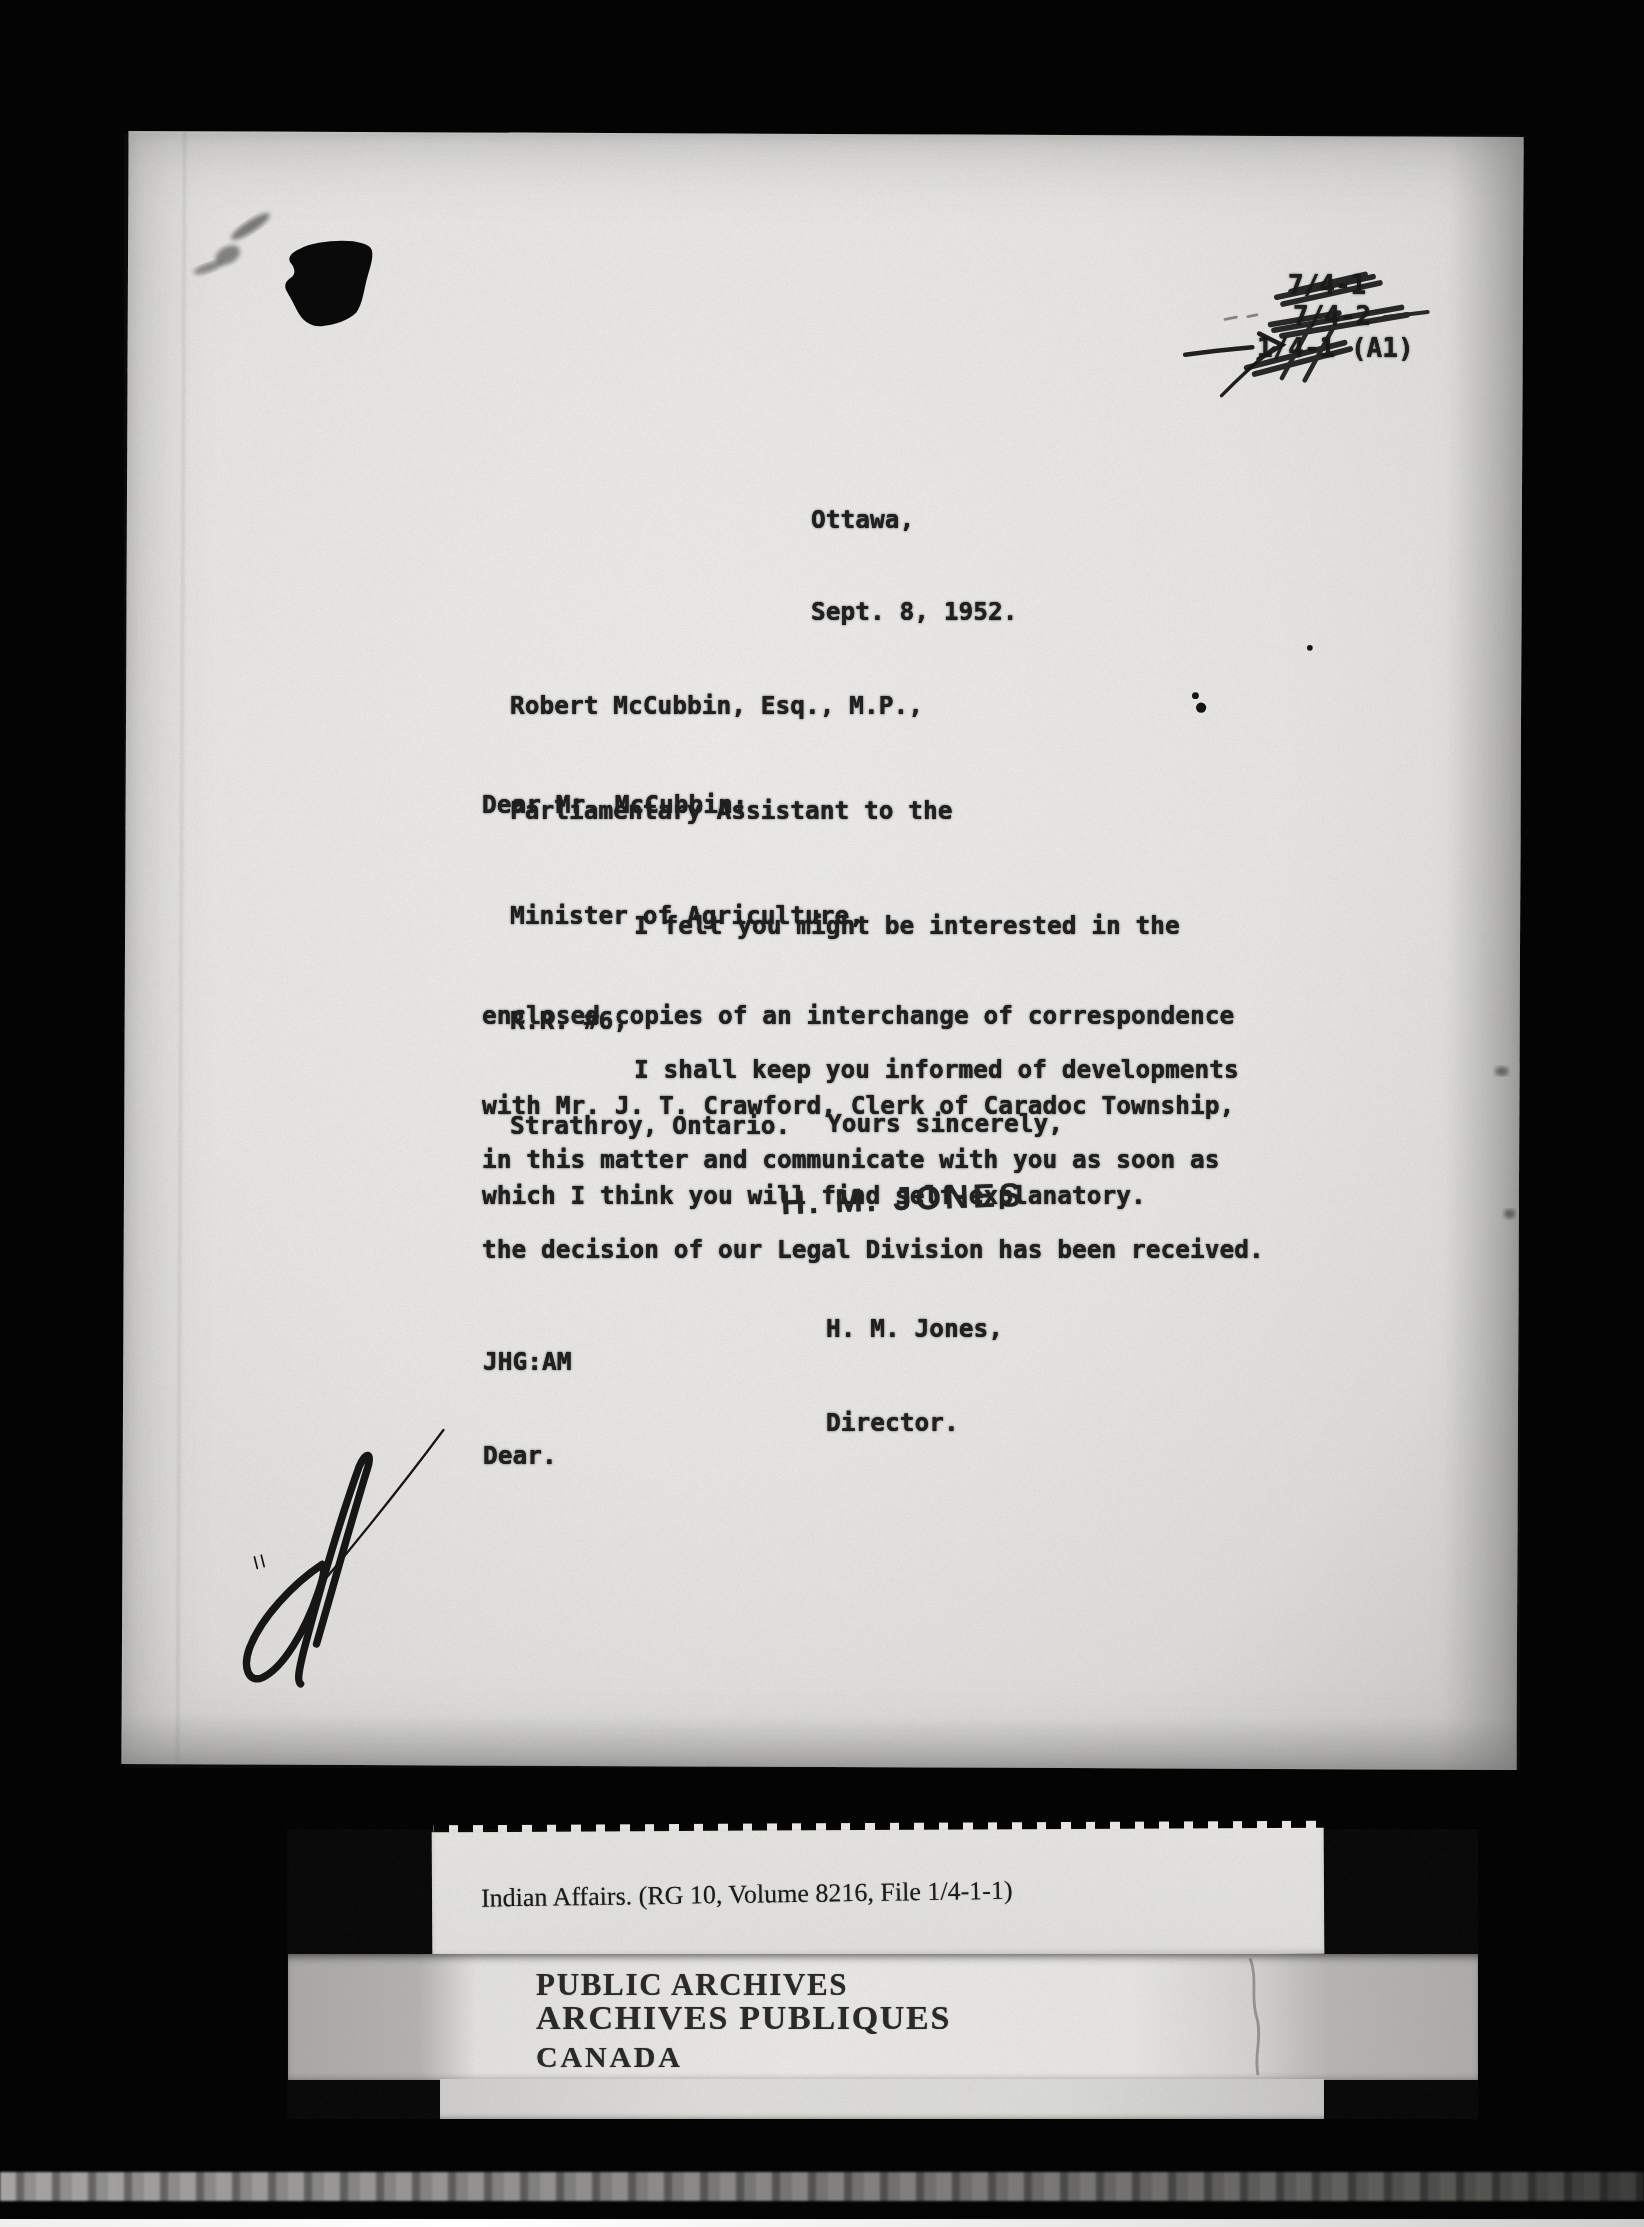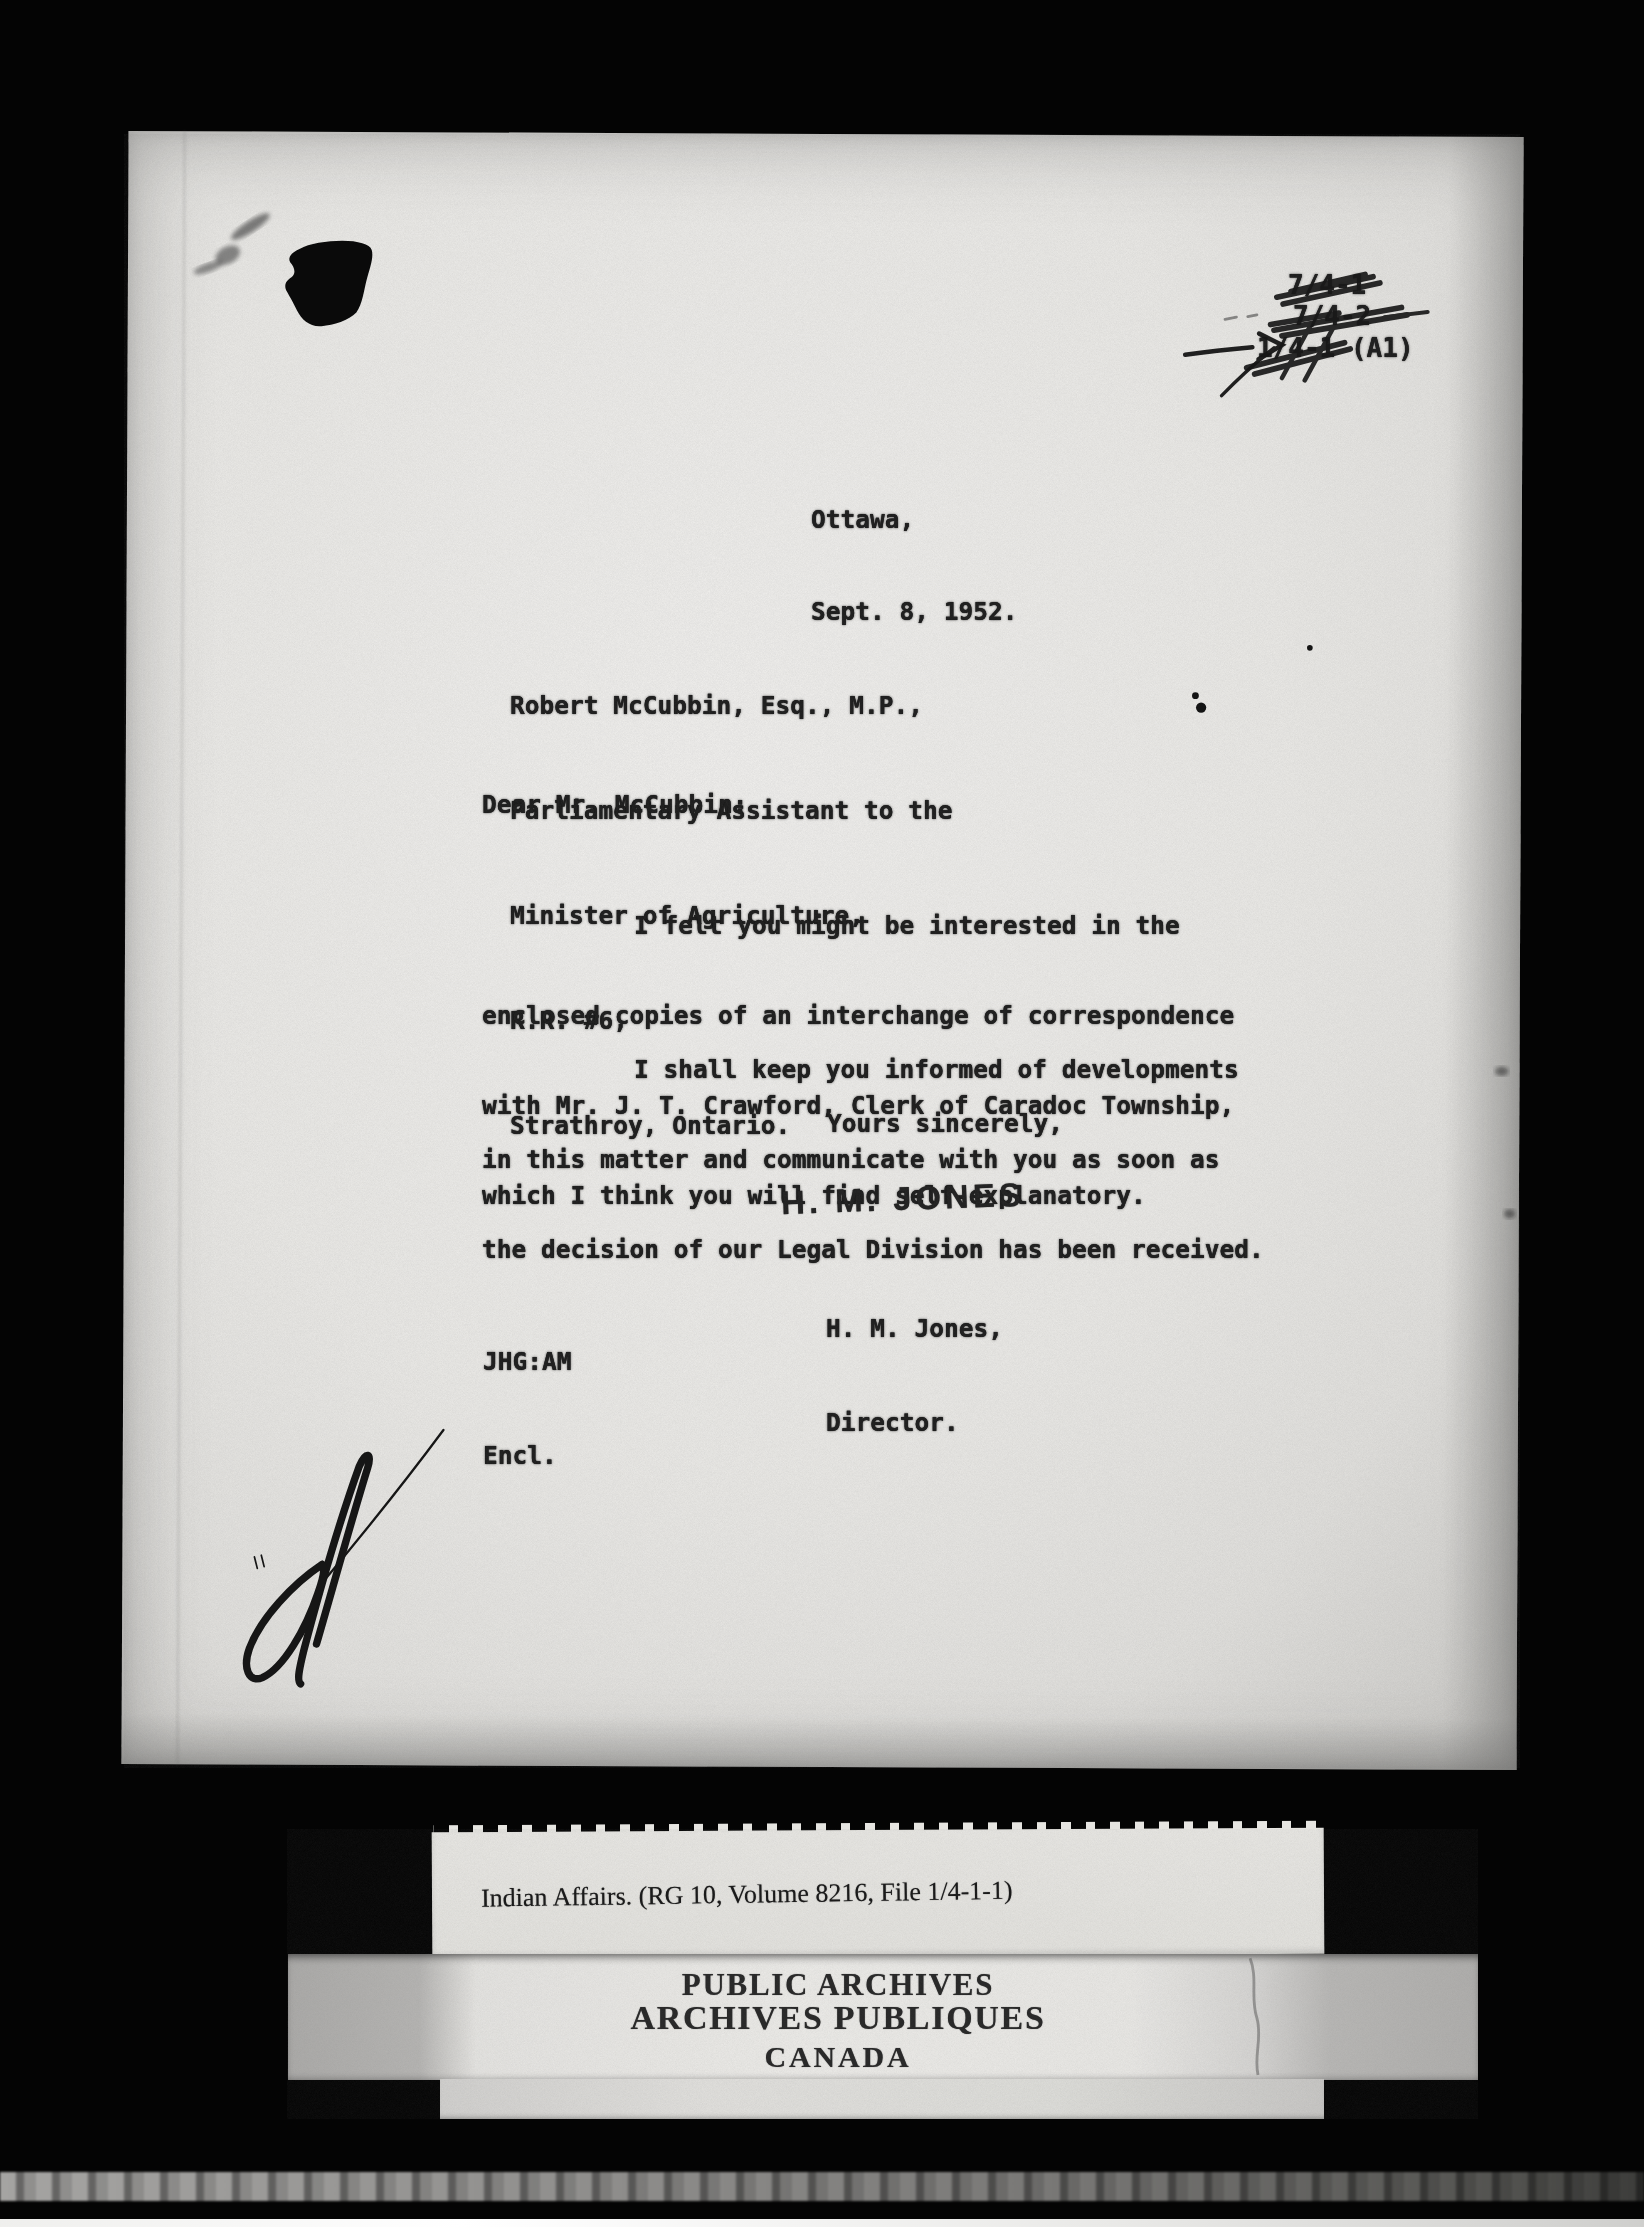--- a/index.html
+++ b/index.html
@@ -36,21 +36,21 @@
   .citation-card::before{content:"";position:absolute;top:-7.4px;left:2.3px;right:2.3px;height:8px;
       background:repeating-linear-gradient(90deg, rgba(230,229,225,0) 0 15px, #e6e5e1 15px 24.5px);}
   .citation-text{position:absolute;left:49px;top:49px;
       font-family:"Liberation Serif",serif;font-size:26px;color:#161616;
       transform:rotate(-0.55deg);white-space:pre;
       text-shadow:0 0 1.1px rgba(20,20,20,.55);}
   .archives-strip{position:absolute;left:288px;top:1954px;width:1190px;height:126px;
       background:linear-gradient(to right,#acaba9 0px,#b6b5b3 131px,#e6e5e2 188px,#edecE9 512px,
                  #eae9e6 843px,#d6d5d3 968px,#b9b8b6 1042px,#b0afad 100%);
       box-shadow:inset 0 6.8px 9px -4.6px rgba(10,10,10,.65), inset 0 -5.7px 6.8px -4.6px rgba(30,30,30,.35);}
-  .pa-stamp{position:absolute;left:248px;top:13.7px;width:604px;text-align:center;
+  .pa-stamp{position:absolute;left:248px;top:13.7px;width:604px;text-align:left;
       font-family:"Liberation Serif",serif;font-weight:bold;color:#262626;
       text-shadow:0 0 1.1px rgba(30,30,30,.6);}
   .pa-l1{font-size:31px;letter-spacing:1.7px;line-height:33px;}
   .pa-l2{font-size:34px;letter-spacing:1.7px;line-height:33px;}
   .pa-l3{font-size:30px;letter-spacing:2.8px;line-height:33px;margin-top:6.8px;}
   .lower-strip{position:absolute;left:440px;top:2079px;width:884px;height:40px;
       background:linear-gradient(to right,#d2d1cf,#e2e1de 30%,#dededa 70%,#c9c8c6);
       box-shadow:inset 0 -4.6px 5.7px -3.4px rgba(40,40,40,.4);}
   .streak-band{position:absolute;left:0;top:2172px;width:1644px;height:28.5px;
       background:
@@ -110,21 +110,21 @@
 
   <div class="name-stamp">H. M. JONES</div>
 
   <div class="typed" style="left:826px;top:1249px;line-height:32px;">
     <div>H. M. Jones,</div>
     <div>Director.</div>
   </div>
 
   <div class="typed" style="left:483px;top:1282px;line-height:32px;">
     <div>JHG:AM</div>
-    <div>Encl.</div>
+    <div>Dear.</div>
   </div>
 
   <div class="citation-card">
     <div class="citation-text">Indian Affairs. (RG 10, Volume 8216, File 1/4-1-1)</div>
   </div>
 
   <div class="archives-strip">
     <div class="pa-stamp">
       <div class="pa-l1">PUBLIC ARCHIVES</div>
       <div class="pa-l2">ARCHIVES PUBLIQUES</div>

